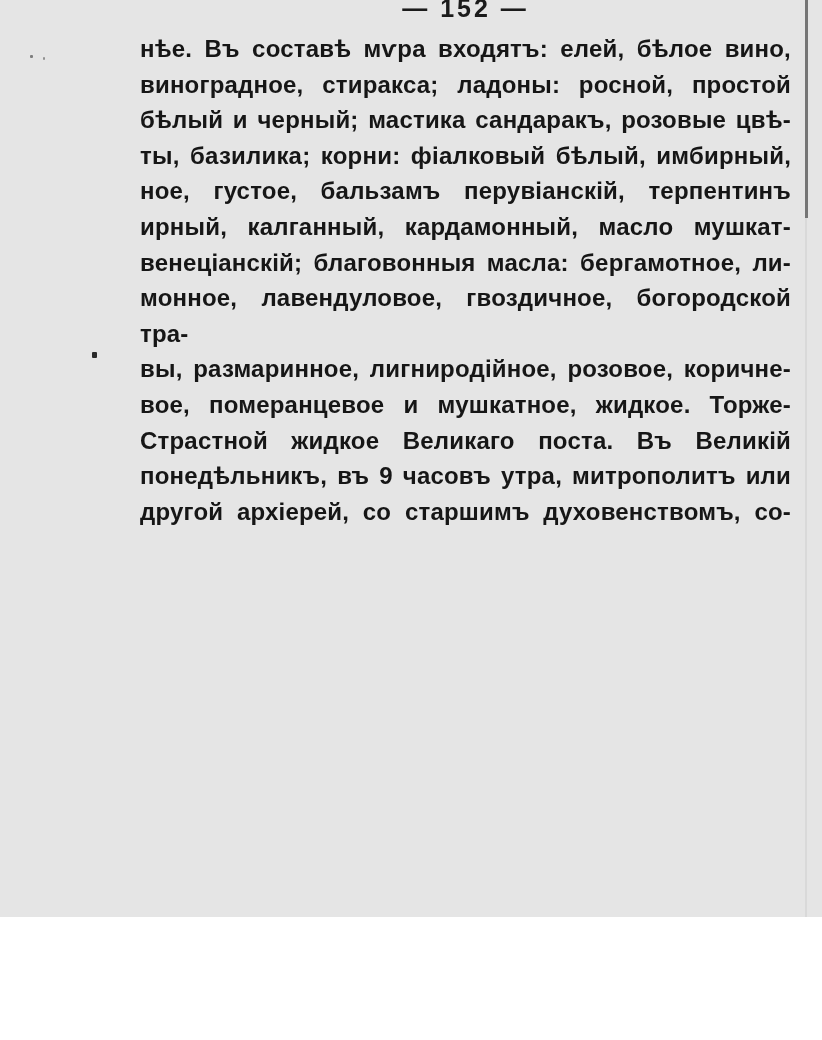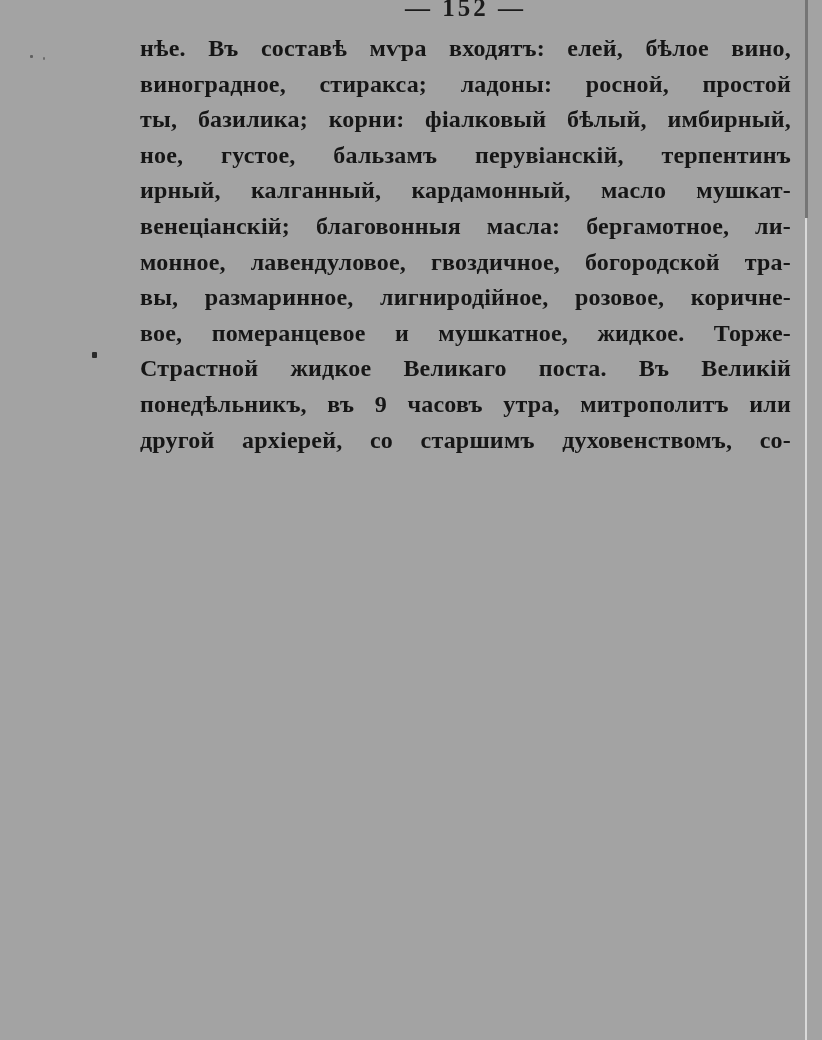--- a/index.html
+++ b/index.html
@@ -3,24 +3,24 @@
 <meta charset="utf-8">
 <style>
   html, body {
     margin: 0;
     padding: 0;
     background: #ffffff;
   }
   .page {
     position: relative;
     width: 822px;
-    height: 1040px;
-    background: #a3a3a3;
+    height: 917px;
+    background: #e5e5e5;
     overflow: hidden;
-    font-family: Liberation Serif, serif;
+    font-family: Liberation Sans, sans-serif;
   }
   .page-number {
     position: absolute;
     left: 140px;
     top: -6px;
     width: 651px;
     text-align: center;
     font-weight: 700;
     font-size: 25px;
     line-height: 28px;
@@ -78,20 +78,21 @@
 
   <div class="edge-line-dark"></div>
   <div class="edge-line-light"></div>
   <div class="speck speck-1"></div>
   <div class="speck speck-2"></div>
   <div class="speck speck-3"></div>
 
   <div class="text-block">
     <div class="text-line">нѣе. Въ составѣ мѵра входятъ: елей, бѣлое вино,</div>
     <div class="text-line">виноградное, стиракса; ладоны: росной, простой</div>
+    <div class="text-line">бѣлый и черный; мастика сандаракъ, розовые цвѣ-</div>
     <div class="text-line">ты, базилика; корни: фіалковый бѣлый, имбирный,</div>
     <div class="text-line">ное, густое, бальзамъ перувіанскій, терпентинъ</div>
     <div class="text-line">ирный, калганный, кардамонный, масло мушкат-</div>
     <div class="text-line">венеціанскій; благовонныя масла: бергамотное, ли-</div>
     <div class="text-line">монное, лавендуловое, гвоздичное, богородской тра-</div>
     <div class="text-line">вы, размаринное, лигниродійное, розовое, коричне-</div>
     <div class="text-line">вое, померанцевое и мушкатное, жидкое. Торже-</div>
     <div class="text-line">Страстной жидкое Великаго поста. Въ Великій</div>
     <div class="text-line">понедѣльникъ, въ 9 часовъ утра, митрополитъ или</div>
     <div class="text-line">другой архіерей, со старшимъ духовенствомъ, со-</div>

